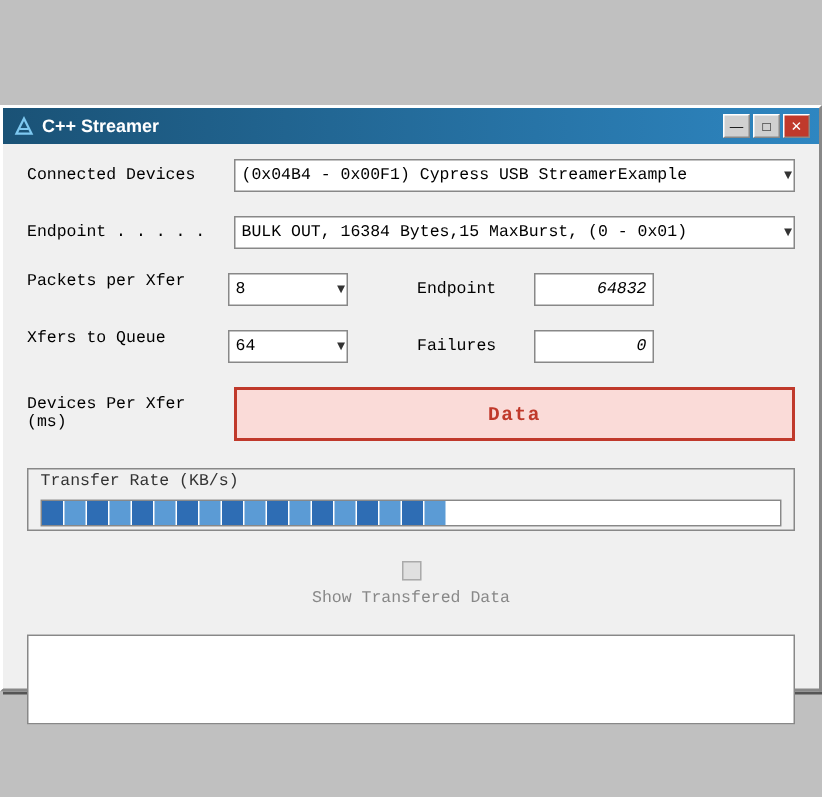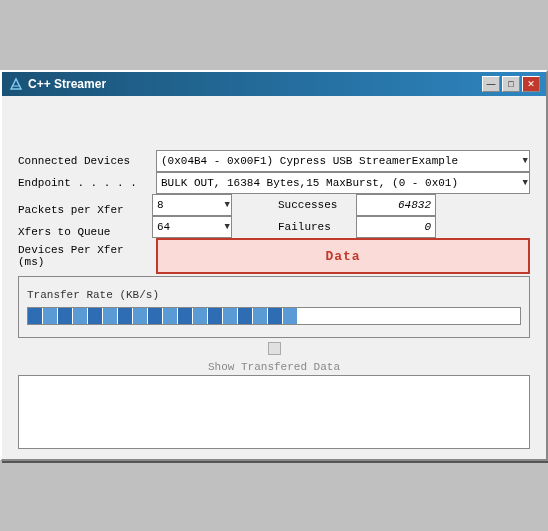--- a/index.html
+++ b/index.html
@@ -74,22 +74,21 @@
     }
     .title-btn.close-btn {
       background: #c0392b;
       color: white;
     }
     .content {
       padding: 10px 16px;
       flex: 1;
       display: flex;
       flex-direction: column;
-      gap: 0;
-      margin-top: 44px;
+      gap: 16px;
     }
     .form-row {
       display: flex;
       align-items: center;
       gap: 8px;
     }
     .form-label {
       color: #000;
       font-size: 11px;
       font-family: 'Courier New', monospace;
@@ -163,21 +162,21 @@
       padding: 1px 4px;
       text-align: right;
     }
     .two-col-row {
       display: flex;
       align-items: center;
       gap: 8px;
     }
     .col-left {
       display: flex;
-      align-items: flex-end;
+      align-items: flex-start;
       gap: 4px;
       flex: 1;
     }
     .col-right {
       display: flex;
       align-items: center;
       gap: 8px;
       flex: 1;
     }
     .stat-label {
@@ -206,21 +205,21 @@
       height: 36px;
       width: 100%;
       cursor: pointer;
       letter-spacing: 1px;
     }
     .stop-wrapper {
       flex: 1;
     }
     .transfer-group {
       border: 1px solid #888;
-      padding: 12px 8px;
+      padding: 2px 8px;
       margin-top: 2px;
     }
     .group-legend {
       font-size: 11px;
       font-family: 'Courier New', monospace;
       color: #333;
       margin-bottom: 6px;
     }
     .progress-bar-outer {
       background: white;
@@ -331,21 +330,21 @@
       <div class="col-left">
         <span class="form-label label-packets">Packets per Xfer</span>
         <div class="select-wrapper" style="width:80px;flex:0 0 auto">
           <select class="select-wide select-small">
             <option>8</option>
           </select>
           <span class="select-arrow">▼</span>
         </div>
       </div>
       <div class="col-right">
-        <span class="stat-label">Successes</span>
+        <span class="stat-label">Endpoint</span>
         <input class="stat-value" type="text" readonly="" value="64832" style="">
       </div>
     </div>
 
     <div class="two-col-row">
       <div class="col-left">
         <span class="form-label label-xfers">Xfers to Queue</span>
         <div class="select-wrapper" style="width:80px;flex:0 0 auto">
           <select class="select-wide select-small">
             <option>64</option>

